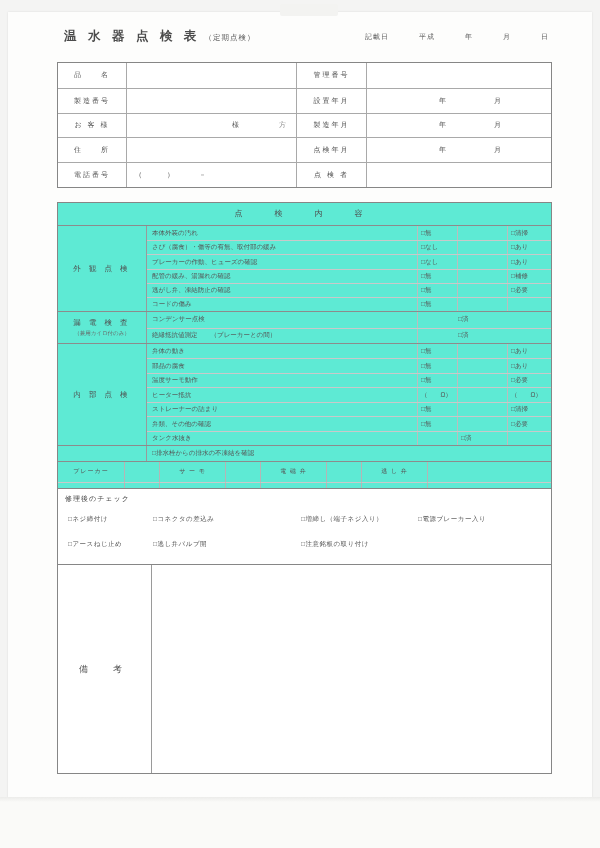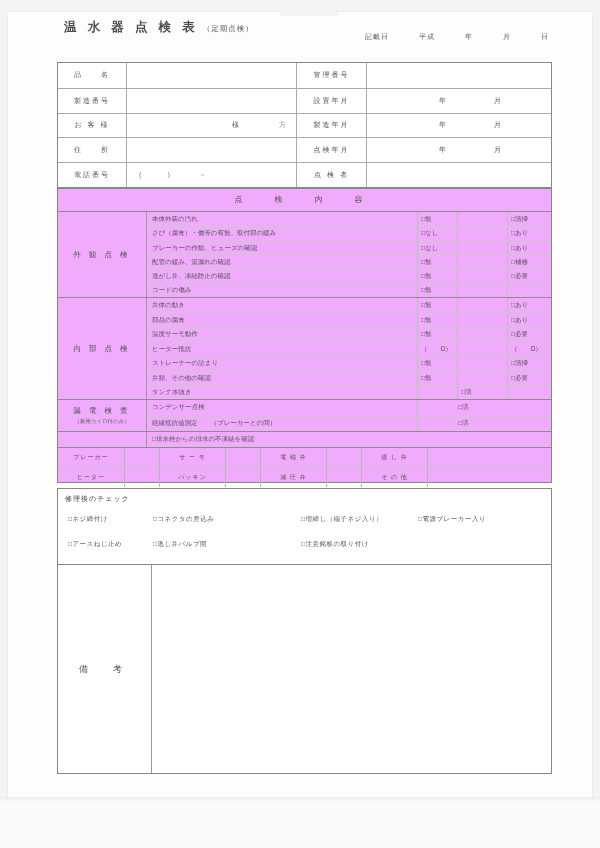--- a/index.html
+++ b/index.html
@@ -17,21 +17,21 @@
   }
   .tab{
     position:absolute;left:272px;top:-8px;width:58px;height:12px;
     background:#f3f3f1;border-radius:2px;
   }
   .below-edge{
     position:absolute;left:0;top:797px;width:600px;height:51px;
     background:linear-gradient(#ececea,#fafaf8 5px);
   }
   
-  .title-row{position:absolute;left:56px;top:5px;color:#4b4b4b;font-family:Liberation Serif, serif;}
+  .title-row{position:absolute;left:56px;top:14px;color:#4b4b4b;}
   .form-title{font-size:12.5px;font-weight:bold;letter-spacing:4px;}
   .title-note{font-size:7.5px;letter-spacing:1px;margin-left:4px;color:#5a5a5a;}
   .date-line{
     position:absolute;left:357px;top:20px;width:184px;
     display:flex;justify-content:space-between;
     font-size:7px;color:#5a5a5a;letter-spacing:1px;
   }
   
   .hdr{
     position:absolute;left:49px;top:50px;width:493px;height:124px;
@@ -40,22 +40,22 @@
     font-size:7px;color:#555;
   }
   .hdr>div{border-top:1px solid #a9a9a9;border-left:1px solid #a9a9a9;position:relative;}
   .hdr>div:nth-child(-n+4){border-top:none;}
   .hdr>div:nth-child(4n+1){border-left:none;}
   .hdr .lbl{display:flex;align-items:center;justify-content:center;letter-spacing:2px;white-space:nowrap;overflow:hidden;}
   .hdr .val{display:flex;align-items:center;padding-left:8px;letter-spacing:1px;white-space:nowrap;overflow:hidden;}
   .hdr .pos{position:absolute;top:50%;transform:translateY(-50%);}
   
   .main{
-    position:absolute;left:49px;top:176px;width:493px;height:293px;
-    border:1.6px solid #868686;background:#f0abfc;color:#555;
+    position:absolute;left:49px;top:190px;width:493px;height:293px;
+    border:1.6px solid #868686;background:#5eead4;color:#555;
   }
   .cn-title{
     height:22px;line-height:22px;text-align:center;
     font-size:8px;letter-spacing:12px;color:#4f4f4f;
     border-bottom:1.5px solid #8c8c8c;
   }
   .sec{display:flex;border-bottom:1.5px solid #8c8c8c;}
   .sec:last-child{border-bottom:none;}
   .sec-label{
     width:88px;flex:0 0 88px;border-right:1px solid #9a9a9a;
@@ -198,81 +198,81 @@
         </div>
         <div class="irow">
           <div class="desc">コードの傷み</div>
           <div class="cc">□無</div>
           <div class="cc"></div>
           <div class="cc"></div>
         </div>
       </div>
     </div>
 
-    <div class="sec" style="height:101px">
-      <div class="sec-label">内 部 点 検</div>
-      <div class="rows">
-        <div class="irow">
-          <div class="desc">弁体の動き</div>
-          <div class="cc">□無</div>
-          <div class="cc"></div>
-          <div class="cc">□あり</div>
-        </div>
-        <div class="irow">
-          <div class="desc">部品の腐食</div>
-          <div class="cc">□無</div>
-          <div class="cc"></div>
-          <div class="cc">□あり</div>
-        </div>
-        <div class="irow">
-          <div class="desc">温度サーモ動作</div>
-          <div class="cc">□無</div>
-          <div class="cc"></div>
-          <div class="cc">□必要</div>
-        </div>
-        <div class="irow">
-          <div class="desc">ヒーター抵抗</div>
-          <div class="cc">（　　Ω）</div>
-          <div class="cc"></div>
-          <div class="cc">（　　Ω）</div>
-        </div>
-        <div class="irow">
-          <div class="desc">ストレーナーの詰まり</div>
-          <div class="cc">□無</div>
-          <div class="cc"></div>
-          <div class="cc">□清掃</div>
-        </div>
-        <div class="irow">
-          <div class="desc">弁類、その他の確認</div>
-          <div class="cc">□無</div>
-          <div class="cc"></div>
-          <div class="cc">□必要</div>
-        </div>
-        <div class="irow">
-          <div class="desc">タンク水抜き</div>
-          <div class="cc"></div>
-          <div class="cc">□済</div>
-          <div class="cc"></div>
-        </div>
-      </div>
-    </div>
-
     <div class="sec" style="height:31px">
       <div class="sec-label">
         <span>漏 電 検 査</span>
         <span class="sub">（兼用カイロ付のみ）</span>
       </div>
       <div class="rows">
         <div class="irow2">
           <div class="desc">コンデンサー点検</div>
           <div class="done">□済</div>
         </div>
         <div class="irow2">
           <div class="desc">絶縁抵抗値測定　　（ブレーカーとの間）</div>
           <div class="done">□済</div>
+        </div>
+      </div>
+    </div>
+
+    <div class="sec" style="height:101px">
+      <div class="sec-label">内 部 点 検</div>
+      <div class="rows">
+        <div class="irow">
+          <div class="desc">弁体の動き</div>
+          <div class="cc">□無</div>
+          <div class="cc"></div>
+          <div class="cc">□あり</div>
+        </div>
+        <div class="irow">
+          <div class="desc">部品の腐食</div>
+          <div class="cc">□無</div>
+          <div class="cc"></div>
+          <div class="cc">□あり</div>
+        </div>
+        <div class="irow">
+          <div class="desc">温度サーモ動作</div>
+          <div class="cc">□無</div>
+          <div class="cc"></div>
+          <div class="cc">□必要</div>
+        </div>
+        <div class="irow">
+          <div class="desc">ヒーター抵抗</div>
+          <div class="cc">（　　Ω）</div>
+          <div class="cc"></div>
+          <div class="cc">（　　Ω）</div>
+        </div>
+        <div class="irow">
+          <div class="desc">ストレーナーの詰まり</div>
+          <div class="cc">□無</div>
+          <div class="cc"></div>
+          <div class="cc">□清掃</div>
+        </div>
+        <div class="irow">
+          <div class="desc">弁類、その他の確認</div>
+          <div class="cc">□無</div>
+          <div class="cc"></div>
+          <div class="cc">□必要</div>
+        </div>
+        <div class="irow">
+          <div class="desc">タンク水抜き</div>
+          <div class="cc"></div>
+          <div class="cc">□済</div>
+          <div class="cc"></div>
         </div>
       </div>
     </div>
 
     <div class="long-row">
       <div class="sp"></div>
       <div class="txt">□排水栓からの排水の不凍結を確認</div>
     </div>
 
     <div class="parts">

